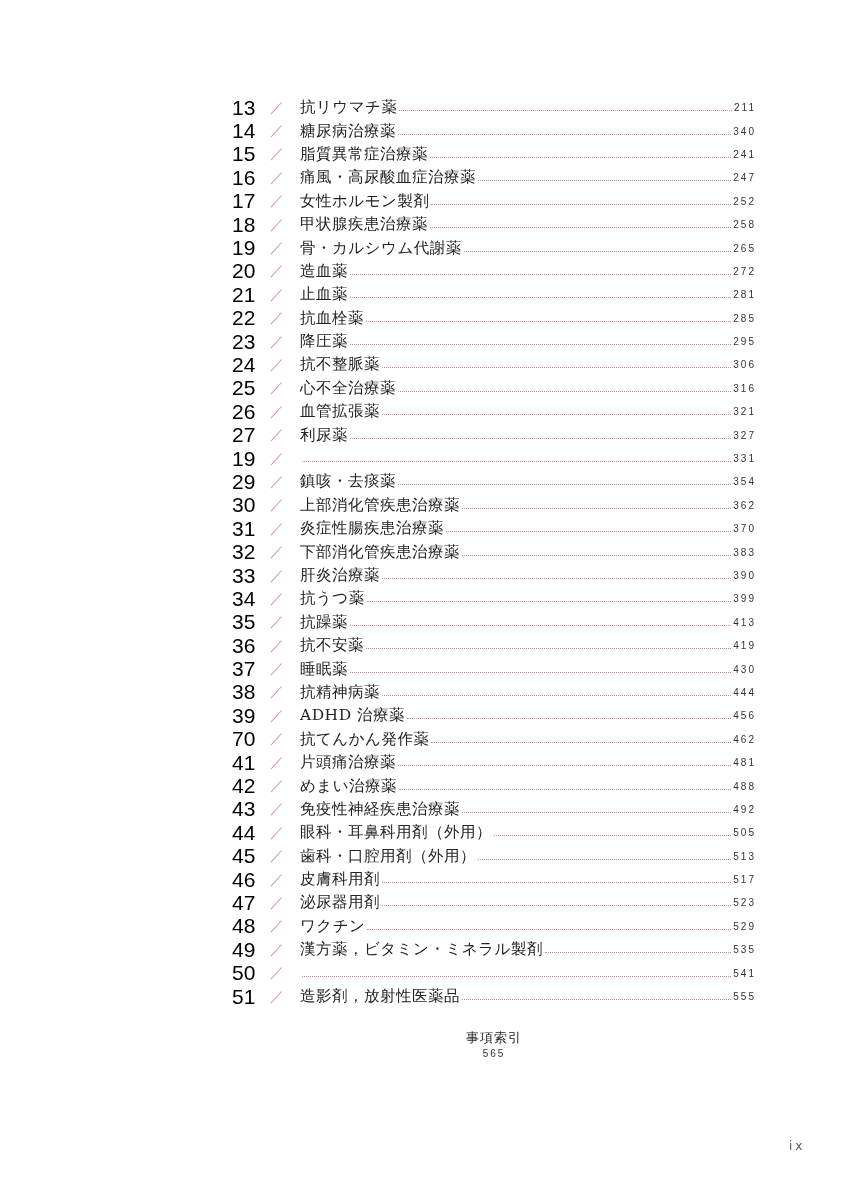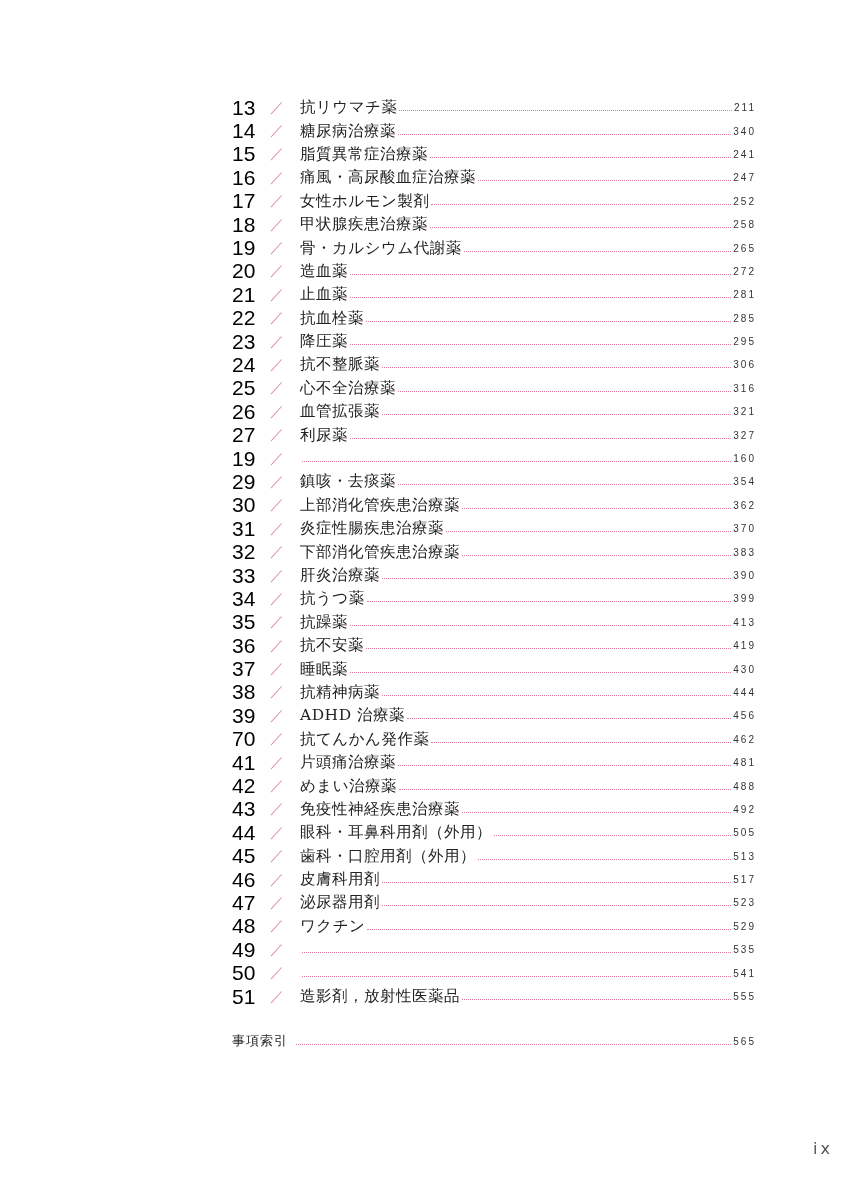--- a/index.html
+++ b/index.html
@@ -10,25 +10,25 @@
   .num { width: 34px; font-family: Liberation Sans, sans-serif; font-size: 21px;
          color: #000000; letter-spacing: 0px; }
   .slash { width: 34px; font-family: "Liberation Sans", sans-serif; font-size: 14px;
            color: #d98aa3; text-align: left; padding-left: 4px; box-sizing: border-box; }
   .title { font-size: 15.5px; white-space: nowrap; color: #222; letter-spacing: 0.5px; }
   .leader { flex: 1; height: 0; border-bottom: 1.5px dotted #e07a97; margin: 0 2px 0 2px;
             position: relative; top: 3px; }
   .page { font-family: Liberation Sans, sans-serif; font-size: 10px; letter-spacing: 2px;
           color: #333; white-space: nowrap; }
   .index { position: absolute; left: 232px; top: 1029px; width: 524px; }
-  .index .row { height: 24px; }
+  .index .row { height: 24px; flex-direction: column; }
   .index .title { font-family: "DejaVu Sans", sans-serif; font-size: 13px; letter-spacing: 1px; }
   .index .leader { margin-left: 8px; }
   .folio { position: absolute; left: 789px; top: 1139px; font-family: "DejaVu Sans", sans-serif;
-           font-size: 16px; color: #555; letter-spacing: 3px; margin-left: 24px; }
+           font-size: 12px; color: #555; letter-spacing: 3px; }
 </style>
 </head>
 <body>
 
 <div class="toc" id="toc">
     <div class="row">
     <span class="num">13</span>
     <span class="slash">／</span>
     <span class="title">抗リウマチ薬</span>
     <span class="leader"></span>
@@ -129,21 +129,21 @@
     <span class="num">27</span>
     <span class="slash">／</span>
     <span class="title">利尿薬</span>
     <span class="leader"></span>
     <span class="page">327</span>
   </div>
     <div class="row">
     <span class="num">19</span>
     <span class="slash">／</span>
     <span class="leader"></span>
-    <span class="page">160</span>
+    <span class="page">331</span>
   </div>
     <div class="row">
     <span class="num">29</span>
     <span class="slash">／</span>
     <span class="title">鎮咳・去痰薬</span>
     <span class="leader"></span>
     <span class="page">354</span>
   </div>
     <div class="row">
     <span class="num">30</span>
@@ -274,20 +274,21 @@
     <div class="row">
     <span class="num">48</span>
     <span class="slash">／</span>
     <span class="title">ワクチン</span>
     <span class="leader"></span>
     <span class="page">529</span>
   </div>
     <div class="row">
     <span class="num">49</span>
     <span class="slash">／</span>
+    <span class="title">漢方薬，ビタミン・ミネラル製剤</span>
     <span class="leader"></span>
     <span class="page">535</span>
   </div>
     <div class="row">
     <span class="num">50</span>
     <span class="slash">／</span>
     <span class="leader"></span>
     <span class="page">541</span>
   </div>
     <div class="row">

